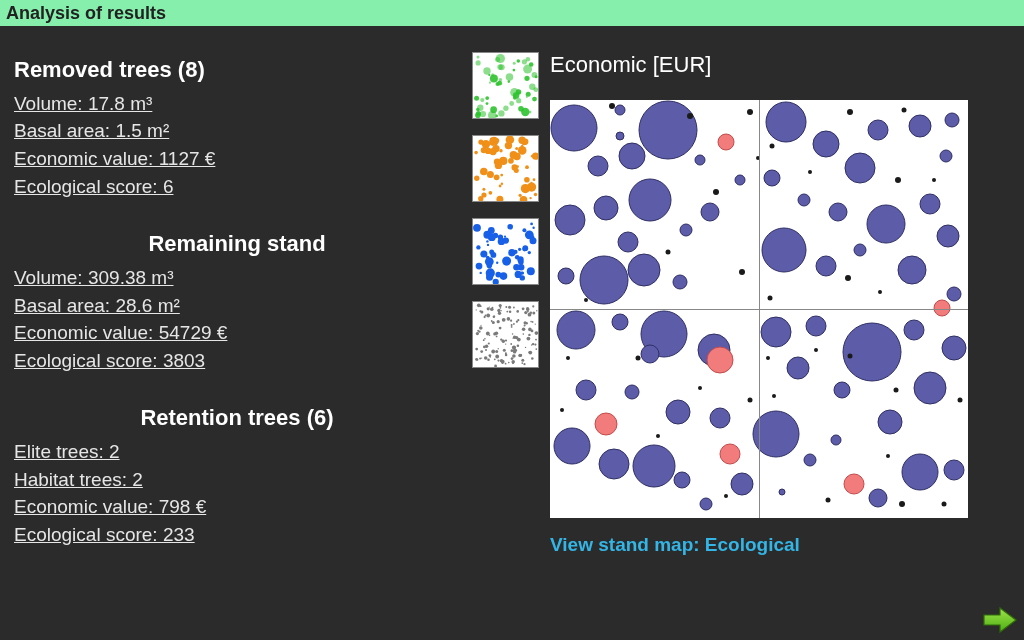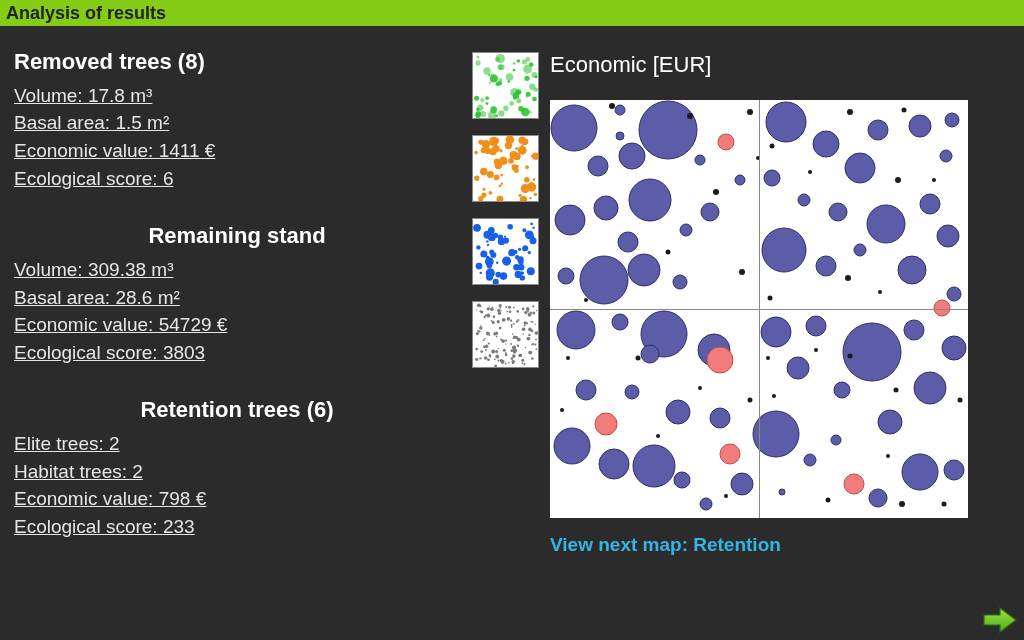--- a/index.html
+++ b/index.html
@@ -6,34 +6,34 @@
     body {
       width: 1024px;
       height: 640px;
       background: #2b2b2b;
       font-family: Arial, Helvetica, sans-serif;
       color: #e0e0e0;
       overflow: hidden;
       position: relative;
     }
     .titlebar {
-      background: #84cc16;
+      background: #86efac;
       color: #222;
       font-size: 18px;
       font-weight: bold;
       padding: 3px 6px;
       height: 26px;
     }
     .content {
       display: flex;
       height: calc(100% - 26px);
     }
     .left-col {
       width: 460px;
-      padding: 20px 0 0 14px;
+      padding: 28px 0 0 14px;
       font-size: 19px;
       line-height: 1.45;
     }
     .section-title {
       font-weight: bold;
       font-size: 22px;
       color: #fff;
       margin-bottom: 4px;
     }
     .section-title.mt { margin-top: 28px; text-align: center; }
@@ -108,21 +108,21 @@
 <body>
 
 <div class="titlebar">Analysis of results</div>
 
 <div class="content">
 
   <div class="left-col">
     <div class="section-title">Removed trees (8)</div>
     <div class="stat-line">Volume: 17.8 m³</div>
     <div class="stat-line">Basal area: 1.5 m²</div>
-    <div class="stat-line">Economic value: 1411 €</div>
+    <div class="stat-line">Economic value: 1127 €</div>
     <div class="stat-line">Ecological score: 6</div>
 
     <div class="section-title mt">Remaining stand</div>
     <div class="stat-line">Volume: 309.38 m³</div>
     <div class="stat-line">Basal area: 28.6 m²</div>
     <div class="stat-line">Economic value: 54729 €</div>
     <div class="stat-line">Ecological score: 3803</div>
 
     <div class="section-title mt">Retention trees (6)</div>
     <div class="stat-line">Elite trees: 2</div>
@@ -563,21 +563,21 @@
           <circle cx="410" cy="300" r="2.5" fill="#1a1a1a"></circle>
           <circle cx="224" cy="296" r="2" fill="#1a1a1a"></circle>
           <circle cx="278" cy="400" r="2.5" fill="#1a1a1a"></circle>
           <circle cx="338" cy="356" r="2" fill="#1a1a1a"></circle>
           <circle cx="394" cy="404" r="2.5" fill="#1a1a1a"></circle>
           <circle cx="352" cy="404" r="3" fill="#1a1a1a"></circle>
         </svg>
       <div class="map-divider-v"></div>
       <div class="map-divider-h"></div>
     </div>
-    <div class="next-map">View next map: Retention</div>
+    <div class="next-map">View stand map: Ecological</div>
   </div>
 
 </div>
 
 <div class="arrow-next">
   <svg width="36" height="28" viewBox="0 0 36 28">
     <defs>
       <linearGradient id="gg" x1="0" y1="0" x2="0" y2="1">
         <stop offset="0" stop-color="#9fe24a"></stop>
         <stop offset="1" stop-color="#4cae12"></stop>

